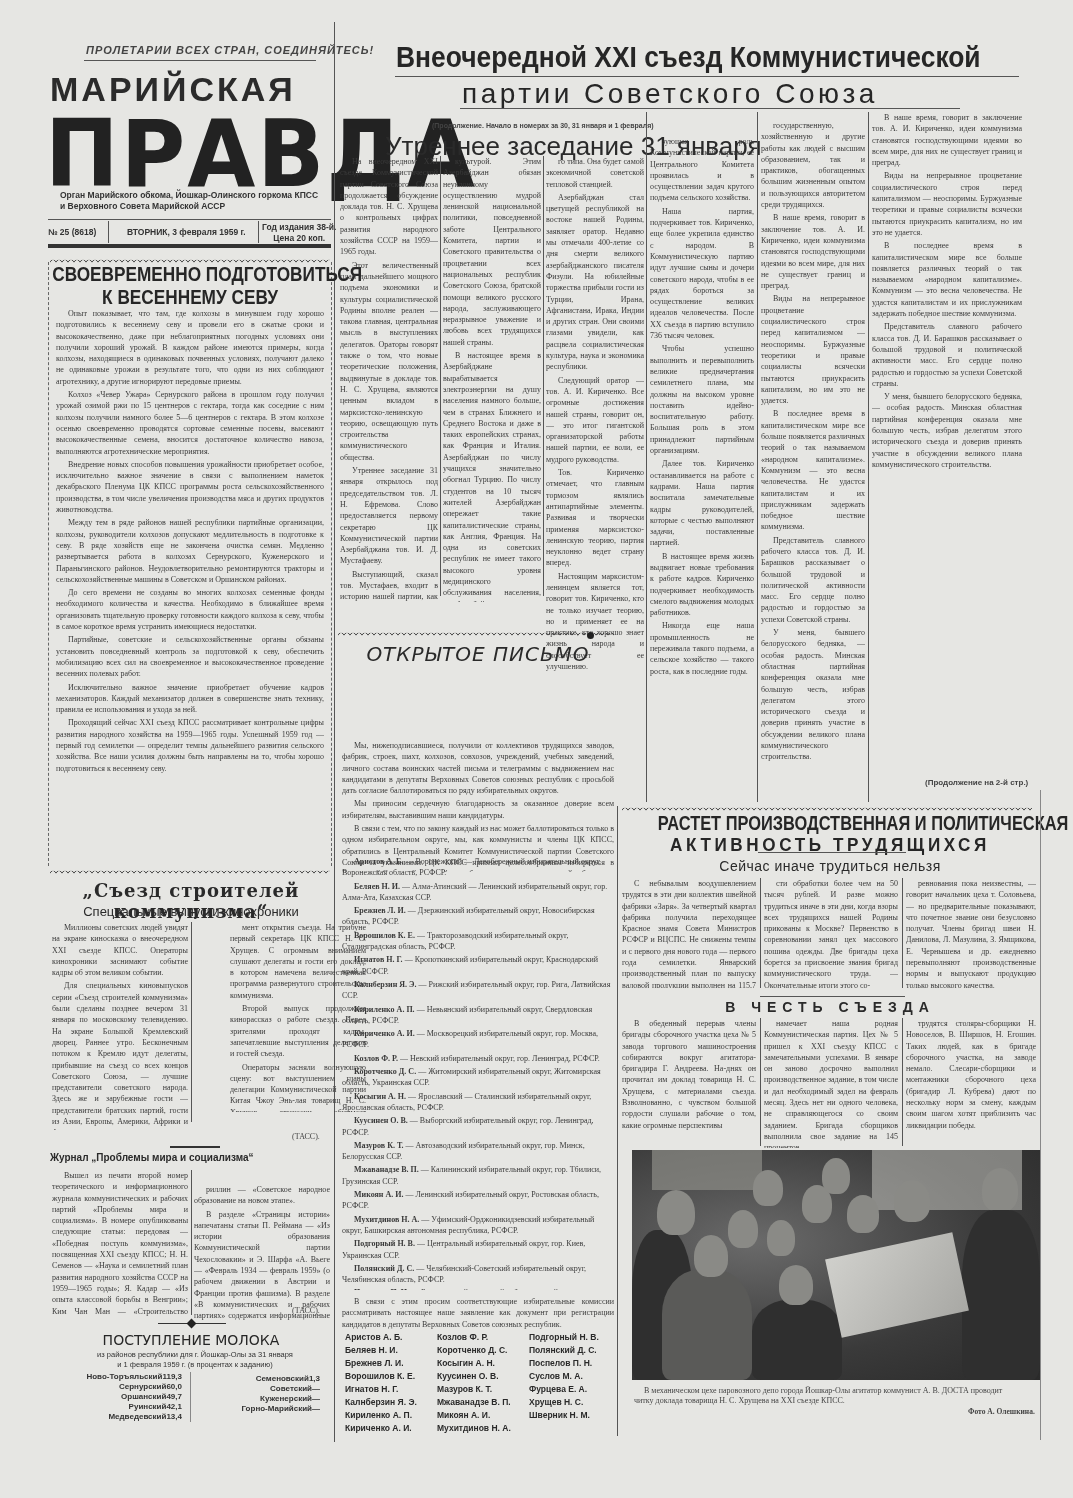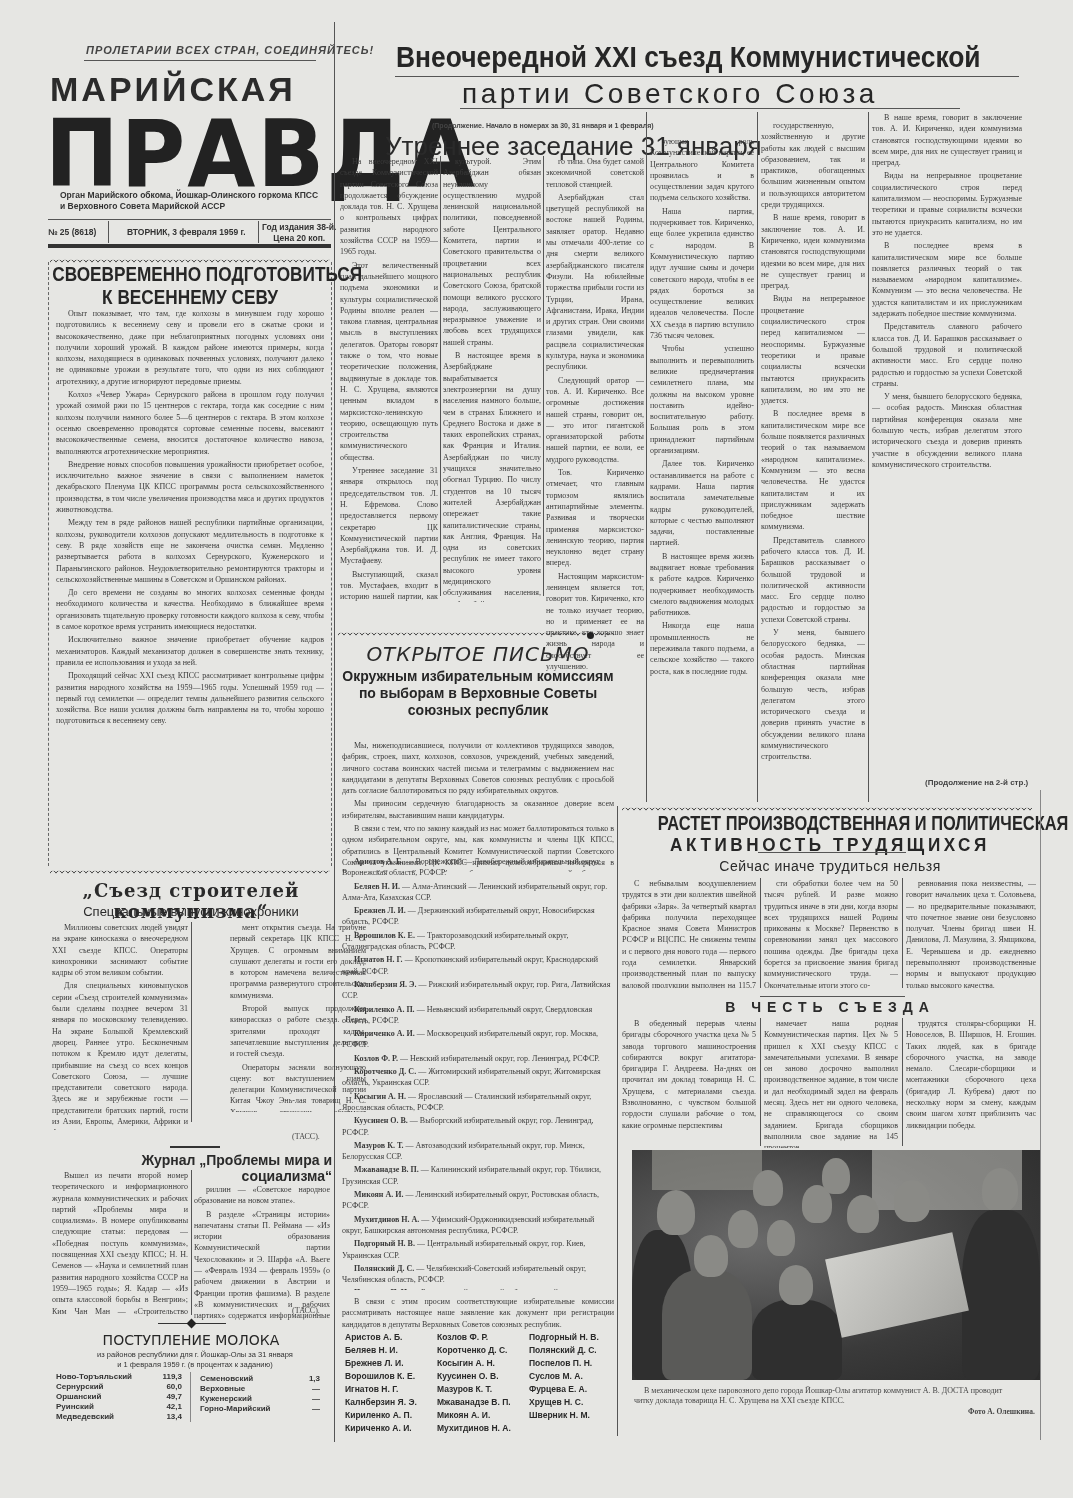--- a/index.html
+++ b/index.html
@@ -42,21 +42,21 @@
     position: absolute;
     background:
       radial-gradient(ellipse at 30% 40%, #6a6a6a 0%, #3a3a3a 60%, #2a2a2a 100%);
     overflow: hidden;
   }
   .photo .paper { position: absolute; background: linear-gradient(135deg,#d0d0cc,#a8a8a4); transform: rotate(-12deg); }
   .photo .figure { position: absolute; border-radius: 50% 50% 40% 40%; background: #8a8a86; }
   .photo .body-shape { position: absolute; border-radius: 40% 40% 10% 10%; background: #2f2f2f; }
   .cand-grid { display: grid; grid-template-columns: 1fr 1fr 1fr; column-gap: 8px; row-gap: 3px; font-family: "Liberation Sans", sans-serif; font-weight: bold; font-size: 8.5px; color: #2a2a2a; }
   .milk-table { font-family: "Liberation Sans", sans-serif; font-weight: bold; font-size: 8px; color: #333; }
-  .milk-row { display: flex; justify-content: space-between; line-height: 10px; }
+  .milk-row { display: flex; justify-content: flex-end; line-height: 10px; }
 </style>
 </head>
 <body>
 
 <div class="page">
 
   <div class="abs slogan" style="left:86px;top:44px;">ПРОЛЕТАРИИ ВСЕХ СТРАН, СОЕДИНЯЙТЕСЬ!</div>
   <div class="hrule" style="left:84px;top:60px;width:232px;"></div>
   <div class="abs mast1" style="left:50px;top:70px;">МАРИЙСКАЯ</div>
   <div class="abs mast2" style="left:45px;top:108px;">ПРАВДА</div>
@@ -81,20 +81,21 @@
   <div class="abs big-head" style="left:52px;top:262px;width:276px;text-align:center;font-size:21px;line-height:23px;transform:scaleX(0.82);transform-origin:center top;">
     <div style="white-space:nowrap;margin-left:-30px;margin-right:-30px;">СВОЕВРЕМЕННО ПОДГОТОВИТЬСЯ</div>
     <div>К ВЕСЕННЕМУ СЕВУ</div>
   </div>
   <div class="abs body-text" style="left:56px;top:308px;width:268px;height:552px;">
     <p>Опыт показывает, что там, где колхозы в минувшем году хорошо подготовились к весеннему севу и провели его в сжатые сроки и высококачественно, даже при неблагоприятных погодных условиях они получили хороший урожай. В каждом районе имеются примеры, когда колхозы, находящиеся в одинаковых почвенных условиях, получают далеко не одинаковые урожаи в результате того, что одни из них соблюдают агротехнику, а другие игнорируют передовые приемы.</p>
     <p>Колхоз «Чевер Ужара» Сернурского района в прошлом году получил урожай озимой ржи по 15 центнеров с гектара, тогда как соседние с ним колхозы получили намного более 5—6 центнеров с гектара. В этом колхозе осенью своевременно проводятся сортовые семенные посевы, высевают высококачественные семена, вносится достаточное количество навоза, выполняются агротехнические мероприятия.</p>
     <p>Внедрение новых способов повышения урожайности приобретает особое, исключительно важное значение в связи с выполнением наметок декабрьского Пленума ЦК КПСС программы роста сельскохозяйственного производства, в том числе увеличения производства мяса и других продуктов животноводства.</p>
     <p>Между тем в ряде районов нашей республики партийные организации, колхозы, руководители колхозов допускают медлительность в подготовке к севу. В ряде хозяйств еще не закончена очистка семян. Медленно развертывается работа в колхозах Сернурского, Куженерского и Параньгинского районов. Неудовлетворительно ремонтируются тракторы и сельскохозяйственные машины в Советском и Оршанском районах.</p>
     <p>До сего времени не созданы во многих колхозах семенные фонды необходимого количества и качества. Необходимо в ближайшее время организовать тщательную проверку готовности каждого колхоза к севу, чтобы в самое короткое время устранить имеющиеся недостатки.</p>
+    <p>Партийные, советские и сельскохозяйственные органы обязаны установить повседневный контроль за подготовкой к севу, обеспечить мобилизацию всех сил на своевременное и высококачественное проведение весенних полевых работ.</p>
     <p>Исключительно важное значение приобретает обучение кадров механизаторов. Каждый механизатор должен в совершенстве знать технику, правила ее использования и ухода за ней.</p>
     <p>Проходящий сейчас XXI съезд КПСС рассматривает контрольные цифры развития народного хозяйства на 1959—1965 годы. Успешный 1959 год — первый год семилетки — определит темпы дальнейшего развития сельского хозяйства. Все наши усилия должны быть направлены на то, чтобы хорошо подготовиться к весеннему севу.</p>
   </div>
   <div class="wavy" style="left:50px;top:868px;width:280px;"></div>
 
   <div class="abs" style="left:50px;top:880px;width:282px;text-align:center;font-family:'DejaVu Serif',serif;font-weight:bold;font-size:18px;letter-spacing:1px;color:#2a2a2a;">„Съезд строителей коммунизма“</div>
   <div class="abs sub-head" style="left:50px;top:904px;width:282px;text-align:center;font-size:13px;">Специальные выпуски кинохроники</div>
   <div class="abs body-text" style="left:52px;top:922px;width:136px;height:208px;">
     <p>Миллионы советских людей увидят на экране киносказка о внеочередном XXI съезде КПСС. Операторы кинохроники заснимают событие кадры об этом великом событии.</p>
     <p>Для специальных киновыпусков серии «Съезд строителей коммунизма» были сделаны позднее вечером 31 января по московскому телевидению. На экране Большой Кремлевский дворец. Раннее утро. Бесконечным потоком к Кремлю идут делегаты, прибывшие на съезд со всех концов Советского Союза, — лучшие представители советского народа. Здесь же и зарубежные гости — представители братских партий, гости из Азии, Европы, Америки, Африки и Австралии.</p>
@@ -102,21 +103,21 @@
   </div>
   <div class="vrule" style="left:191px;top:922px;height:200px;"></div>
   <div class="abs body-text" style="left:194px;top:922px;width:136px;height:190px;margin-left:36px;">
     <p>мент открытия съезда. На трибуне первый секретарь ЦК КПСС Н. С. Хрущев. С огромным вниманием слушают делегаты и гости его доклад, в котором намечена величественная программа развернутого строительства коммунизма.</p>
     <p>Второй выпуск продолжает кинорассказ о работе съезда. Перед зрителями проходят кадры, запечатлевшие выступления делегатов и гостей съезда.</p>
     <p>Операторы засняли волнующую сцену: вот выступлением главы делегации Коммунистической партии Китая Чжоу Энь-лая товарищ Н. С. Хрущев дружески обнимает представителя братского великого китайского народа.</p>
   </div>
   <div class="abs caption" style="left:292px;top:1132px;">(ТАСС).</div>
   <div class="hrule" style="left:170px;top:1146px;width:50px;background:#333;height:2px;"></div>
 
-  <div class="abs sub-head" style="left:50px;top:1152px;width:282px;text-align:right;font-weight:bold;font-size:14px;">Журнал „Проблемы мира и социализма“</div>
+  <div class="abs sub-head" style="left:50px;top:1152px;width:282px;text-align:left;font-weight:bold;font-size:10px;">Журнал „Проблемы мира и социализма“</div>
   <div class="abs body-text" style="left:52px;top:1170px;width:136px;height:148px;">
     <p>Вышел из печати второй номер теоретического и информационного журнала коммунистических и рабочих партий «Проблемы мира и социализма». В номере опубликованы следующие статьи: передовая — «Победная поступь коммунизма», посвященная XXI съезду КПСС; Н. Н. Семенов — «Наука и семилетний план развития народного хозяйства СССР на 1959—1965 годы»; Я. Кадар — «Из опыта классовой борьбы в Венгрии»; Ким Чан Ман — «Строительство социализма в Корейской Народно-Демократической Республике»; В. Коуцкий — «Против ревизионистских теорий о государстве и его роли в строительстве социализма»; С. Альварес — «Некоторые черты современного положения Испании»; В. Ки-</p>
   </div>
   <div class="vrule" style="left:191px;top:1170px;height:145px;"></div>
   <div class="abs body-text" style="left:194px;top:1184px;width:136px;height:138px;">
     <p>риллин — «Советское народное образование на новом этапе».</p>
     <p>В разделе «Страницы истории» напечатаны статьи П. Реймана — «Из истории образования Коммунистической партии Чехословакии» и Э. Шарфа «А. Вьеге — «Февраль 1934 — февраль 1959» (о рабочем движении в Австрии и Франции против фашизма). В разделе «В коммунистических и рабочих партиях» содержатся информационные материалы и краткие сообщения из жизни братских партий.</p>
 
   </div>
   <div class="abs caption" style="left:292px;top:1306px;">(ТАСС).</div>
@@ -150,21 +151,21 @@
         <span>13,4</span>
       </div>
   </div>
   <div class="vrule" style="left:190px;top:1372px;height:50px;background:#888;"></div>
   <div class="abs milk-table" style="left:200px;top:1374px;width:120px;">
     <div class="milk-row">
         <span>Семеновский</span>
         <span>1,3</span>
       </div>
     <div class="milk-row">
-        <span>Верховные</span>
+        <span>Советский</span>
         <span>—</span>
       </div>
     <div class="milk-row">
         <span>Куженерский</span>
         <span>—</span>
       </div>
     <div class="milk-row">
         <span>Горно-Марийский</span>
         <span>—</span>
       </div>
@@ -222,25 +223,20 @@
     <p>Виды на непрерывное процветание социалистического строя перед капитализмом — неоспоримы. Буржуазные теоретики и правые социалисты всячески пытаются приукрасить капитализм, но им это не удается.</p>
     <p>В последнее время в капиталистическом мире все больше появляется различных теорий о так называемом «народном капитализме». Коммунизм — это весна человечества. Не удастся капиталистам и их прислужникам задержать победное шествие коммунизма.</p>
     <p>Представитель славного рабочего класса тов. Д. И. Барашков рассказывает о большой трудовой и политической активности масс. Его сердце полно радостью и гордостью за успехи Советской страны.</p>
     <p>У меня, бывшего белорусского бедняка, — особая радость. Минская областная партийная конференция оказала мне большую честь, избрав делегатом этого исторического съезда и доверив принять участие в обсуждении великого плана коммунистического строительства.</p>
   </div>
   <div class="abs caption" style="left:925px;top:778px;font-family:'Liberation Sans',sans-serif;font-weight:bold;font-size:8px;">(Продолжение на 2-й стр.)</div>
 
   <div class="wavy" style="left:338px;top:630px;width:276px;"></div>
   <div class="abs" style="left:587px;top:632px;width:7px;height:7px;border-radius:50%;background:#222;"></div>
   <div class="abs" style="left:340px;top:642px;width:276px;text-align:center;font-family:'DejaVu Sans',sans-serif;font-style:italic;font-size:20px;letter-spacing:1px;color:#2a2a2a;">ОТКРЫТОЕ ПИСЬМО</div>
-  <div class="abs big-head" style="left:340px;top:668px;width:276px;text-align:center;font-size:14px;line-height:17px;">
-    <div>Окружным избирательным комиссиям</div>
-    <div>по выборам в Верховные Советы</div>
-    <div>союзных республик</div>
-  </div>
   <div class="abs body-text" style="left:342px;top:740px;width:272px;height:132px;">
     <p>Мы, нижеподписавшиеся, получили от коллективов трудящихся заводов, фабрик, строек, шахт, колхозов, совхозов, учреждений, учебных заведений, личного состава воинских частей письма и телеграммы с выдвижением нас кандидатами в депутаты Верховных Советов союзных республик с просьбой дать согласие баллотироваться по ряду избирательных округов.</p>
     <p>Мы приносим сердечную благодарность за оказанное доверие всем избирателям, выставившим наши кандидатуры.</p>
     <p>В связи с тем, что по закону каждый из нас может баллотироваться только в одном избирательном округе, мы, как коммунисты и члены ЦК КПСС, обратились в Центральный Комитет Коммунистической партии Советского Союза за указаниями. ЦК КПСС признал целесообразным избираться в Верховный Совет той союзной республики, на территории которой работаем, и рекомендовал нам дать согласие баллотироваться в следующих избирательных округах:</p>
   </div>
   <div class="abs body-text" style="left:342px;top:856px;width:272px;height:434px;text-align:left;">
     <p><b>Аристов А. Б.</b> <span>— Воронежский — Левобережный избирательный округ, Воронежская область, РСФСР.</span></p>
     <p><b>Беляев Н. И.</b> <span>— Алма-Атинский — Ленинский избирательный округ, гор. Алма-Ата, Казахская ССР.</span></p>
     <p><b>Брежнев Л. И.</b> <span>— Дзержинский избирательный округ, Новосибирская область, РСФСР.</span></p>
     <p><b>Ворошилов К. Е.</b> <span>— Тракторозаводский избирательный округ, Сталинградская область, РСФСР.</span></p>

